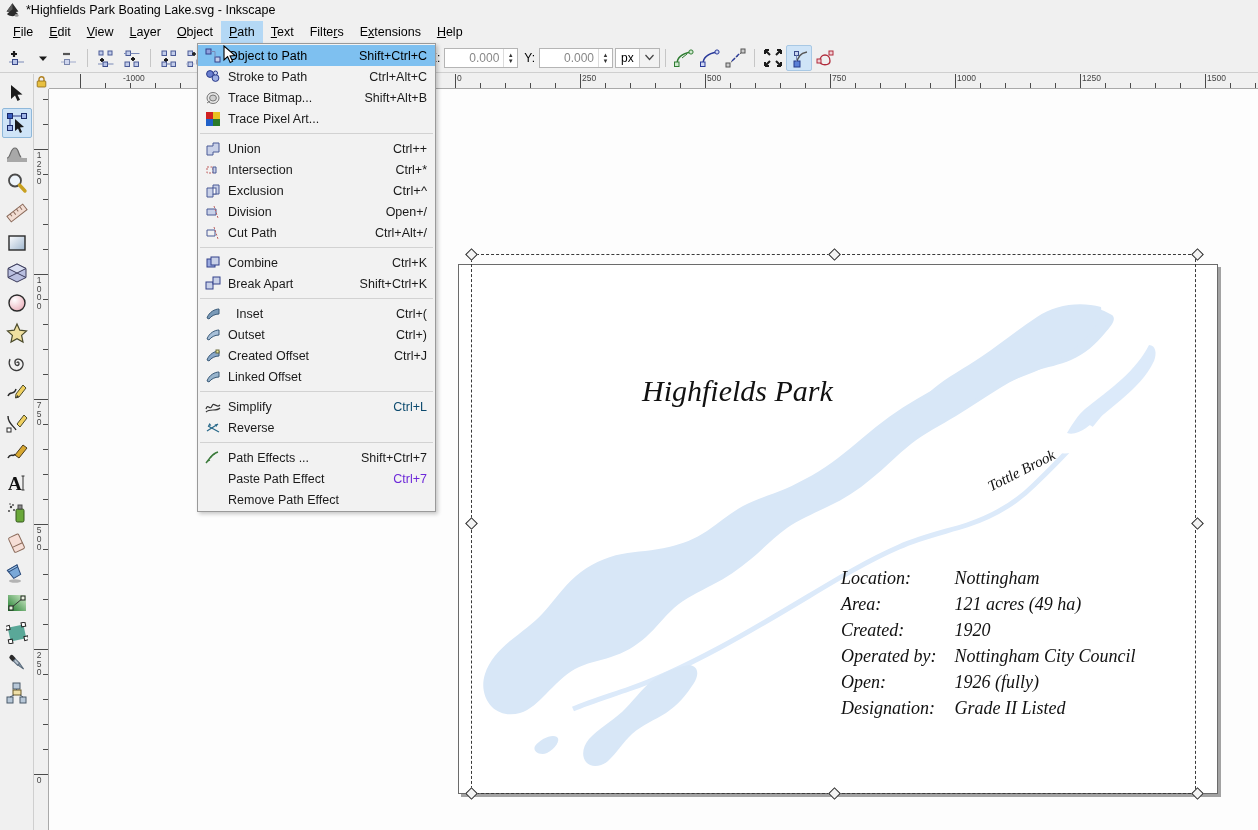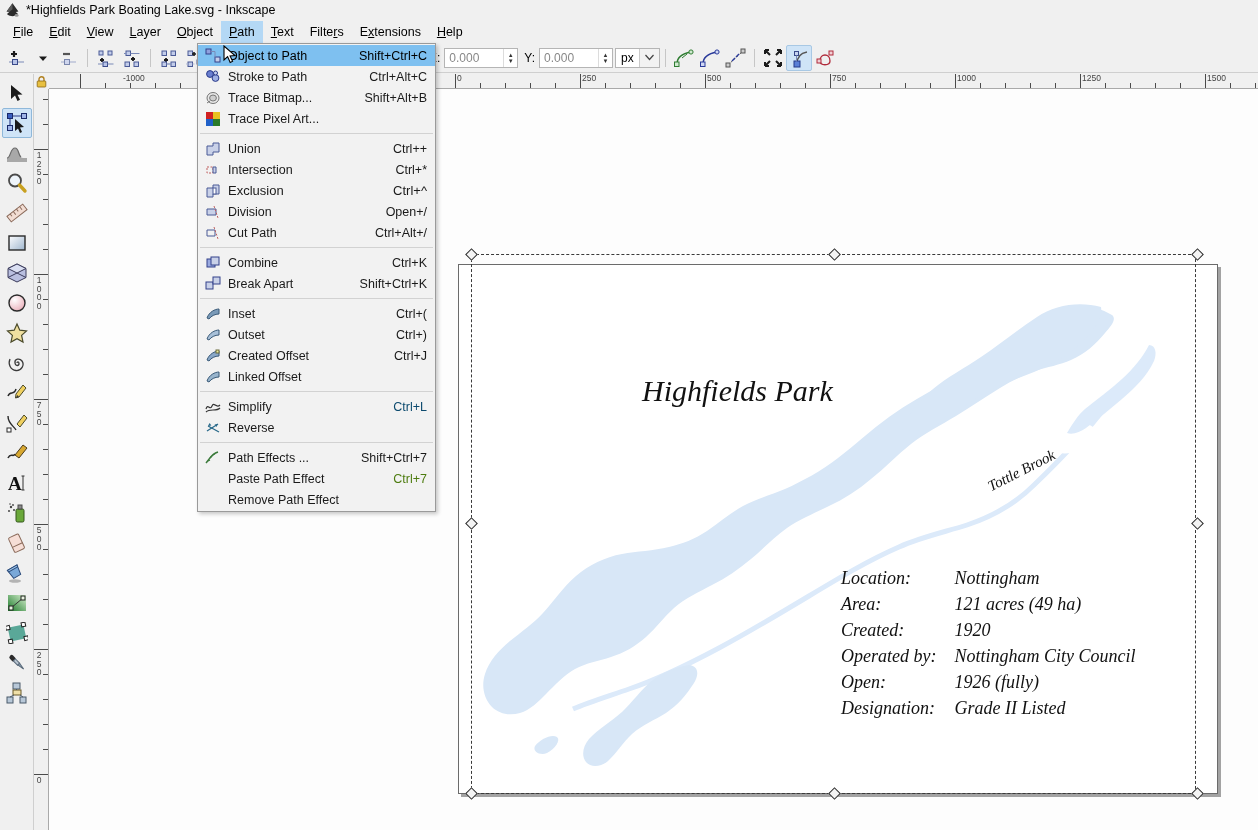--- a/index.html
+++ b/index.html
@@ -48,21 +48,21 @@
   .tb-btn.active { background: #cfe4f7; border: 1px solid #a8c8e4; border-radius: 2px; }
   .tb-sep { width: 1px; height: 18px; background: #c6c6c6; margin: 0 5px; flex: none; }
   .tb-label { font-size: 12px; color: #000; margin: 0 4px 0 6px; }
   .spinbox {
     display: flex; align-items: stretch; height: 20px;
     border: 1px solid #b5b5b5; background: #fff; flex: none;
   }
   .spinbox input {
     width: 58px; border: 0; outline: 0; background: transparent;
     font-family: "Liberation Sans", sans-serif; font-size: 12px;
-    color: #888; text-align: left; padding: 0 4px;
+    color: #888; text-align: right; padding: 0 4px;
   }
   .spin-arrows {
     width: 14px; display: flex; flex-direction: column;
     justify-content: center; align-items: center; border-left: 1px solid #dcdcdc;
   }
   .spin-arrows span { font-size: 6px; line-height: 6px; color: #333; }
   .unitsel {
     display: flex; align-items: center; height: 20px; border: 1px solid #b5b5b5;
     background: #fff; padding-left: 5px; flex: none; margin-left: 2px;
   }
@@ -859,21 +859,21 @@
         <span style="width: 18px; height: 16px; flex: 0 0 auto; margin-right: 6px; display: flex; align-items: center; justify-content: center;">
           <svg width="16" height="16" viewBox="0 0 16 16">
             <rect x="1" y="6" width="7" height="7" fill="#c9d1e8" stroke="#33418a"></rect>
             <rect x="8" y="1" width="7" height="7" fill="#c9d1e8" stroke="#33418a"></rect>
           </svg>
         </span>
         <span style="flex: 1 1 0%; white-space: nowrap;">Break Apart</span>
         <span style="margin-left: 20px; white-space: nowrap; color: rgb(26, 26, 26);">Shift+Ctrl+K</span>
       </div>
       <div class="menu-sep" style="height: 1px; background: rgb(210, 210, 210); margin: 4px 2px;"></div>
-      <div style="display: flex; align-items: center; height: 21px; padding: 0px 8px 0px 6px; font-size: 12.5px; color: rgb(26, 26, 26);">
+      <div style="display: flex; align-items: center; height: 21px; padding: 0px 8px 0px 6px; font-size: 12.5px; color: rgb(26, 26, 26); gap: 8px;">
         <span style="width: 18px; height: 16px; flex: 0 0 auto; margin-right: 6px; display: flex; align-items: center; justify-content: center;">
           <svg width="16" height="16" viewBox="0 0 16 16">
             <path d="M2 12 C4 6 10 3 14 3 L14 8 C10 8 6 10 4 13 Z" fill="#7a9ab8" stroke="#3a5a78"></path>
           </svg>
         </span>
         <span style="flex: 1 1 0%; white-space: nowrap;">Inset</span>
         <span style="margin-left: 20px; white-space: nowrap; color: rgb(26, 26, 26);">Ctrl+(</span>
       </div>
       <div style="display: flex; align-items: center; height: 21px; padding: 0px 8px 0px 6px; font-size: 12.5px; color: rgb(26, 26, 26);">
         <span style="width: 18px; height: 16px; flex: 0 0 auto; margin-right: 6px; display: flex; align-items: center; justify-content: center;">
@@ -933,21 +933,21 @@
             <path d="M1 13 C4 10 6 4 13 2" fill="none" stroke="#3a7a3a" stroke-width="1.6"></path>
             <path d="M5 8 l2 -2 M8 5 l2 -1.5 M3 11 l2 -1" stroke="#3a7a3a" stroke-width="1.2"></path>
           </svg>
         </span>
         <span style="flex: 1 1 0%; white-space: nowrap;">Path Effects ...</span>
         <span style="margin-left: 20px; white-space: nowrap; color: rgb(26, 26, 26);">Shift+Ctrl+7</span>
       </div>
       <div style="display: flex; align-items: center; height: 21px; padding: 0px 8px 0px 6px; font-size: 12.5px; color: rgb(26, 26, 26);">
         <span style="width: 18px; height: 16px; flex: 0 0 auto; margin-right: 6px; display: flex; align-items: center; justify-content: center;"></span>
         <span style="flex: 1 1 0%; white-space: nowrap;">Paste Path Effect</span>
-        <span style="margin-left: 20px; white-space: nowrap; color: #4d7c0f;">Ctrl+7</span>
+        <span style="margin-left: 20px; white-space: nowrap; color: #6d28d9;">Ctrl+7</span>
       </div>
       <div style="display: flex; align-items: center; height: 21px; padding: 0px 8px 0px 6px; font-size: 12.5px; color: rgb(26, 26, 26);">
         <span style="width: 18px; height: 16px; flex: 0 0 auto; margin-right: 6px; display: flex; align-items: center; justify-content: center;"></span>
         <span style="flex: 1 1 0%; white-space: nowrap;">Remove Path Effect</span>
         <span style="margin-left: 20px; white-space: nowrap; color: rgb(26, 26, 26);"></span>
       </div>
     </div>
 
   <svg style="position:absolute;left:223px;top:45px;z-index:60;" width="14" height="20" viewBox="0 0 14 20">
     <path d="M1 1 L1 15 L4.6 11.6 L7.2 17.4 L9.6 16.2 L7.1 10.9 L12 10.6 Z" fill="#ffffff" stroke="#000000" stroke-width="1.1"></path>

